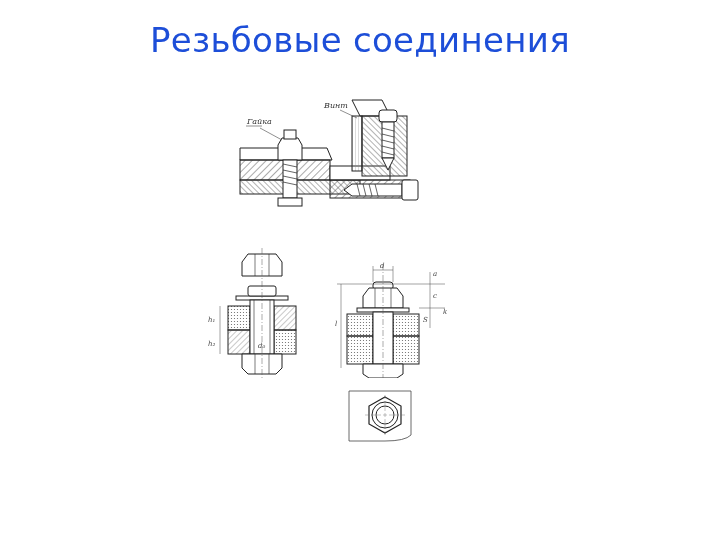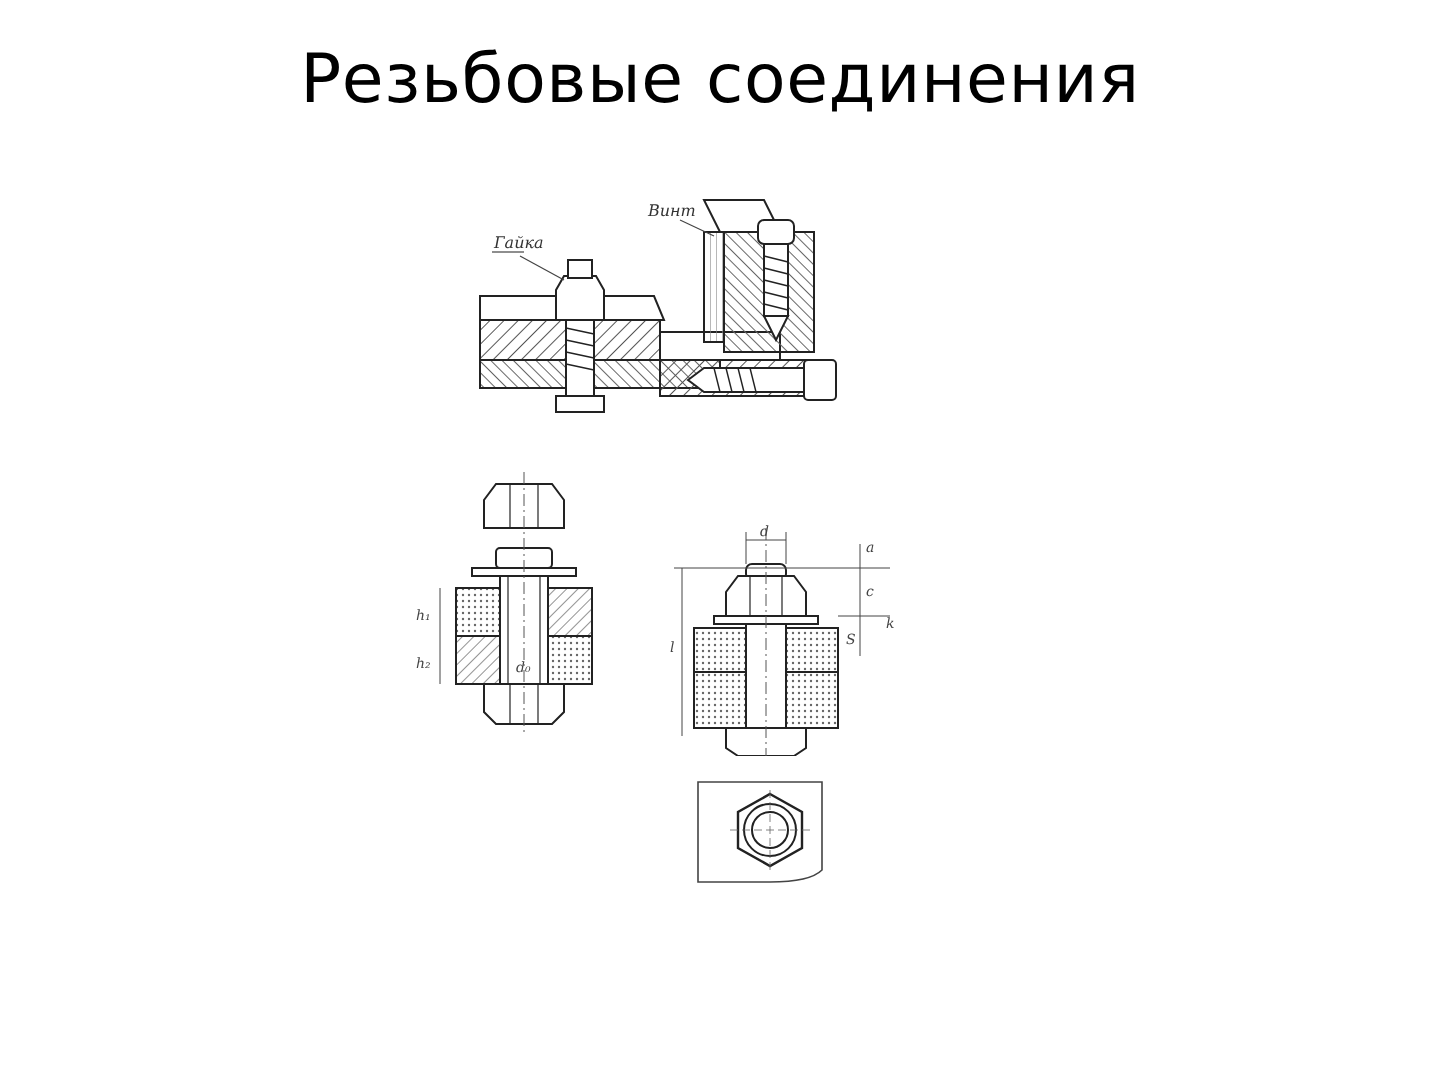--- a/index.html
+++ b/index.html
@@ -1,19 +1,19 @@
 <!DOCTYPE html>
 <html><head>
   <meta charset="utf-8">
   <style>
     html, body { margin: 0; padding: 0; background: #ffffff; }
     body { width: 720px; height: 540px; position: relative; overflow: hidden; font-family: "DejaVu Sans", sans-serif; }
     .title {
       position: absolute; left: 0; top: 20px; width: 720px; text-align: center;
-      font-size: 34px; color: #000000; letter-spacing: 0.3px;
+      font-size: 34px; color: #1d4ed8; letter-spacing: 0.3px;
     }
     .figure { position: absolute; }
     .label { font-family: "DejaVu Serif", serif; font-style: italic; font-size: 8px; fill: #333; }
     .dim { font-family: "DejaVu Serif", serif; font-style: italic; font-size: 7px; fill: #444; }
   </style>
 </head>
 <body>
 
 <div class="title">Резьбовые соединения</div>
 
@@ -74,21 +74,21 @@
     </g>
 
     <line x1="28" y1="40" x2="50" y2="52" stroke="#444" stroke-width="0.6"></line>
     <line x1="14" y1="38" x2="30" y2="38" stroke="#444" stroke-width="0.6"></line>
     <text x="15" y="36" class="label">Гайка</text>
     <line x1="108" y1="22" x2="125" y2="30" stroke="#444" stroke-width="0.6"></line>
     <text x="92" y="20" class="label">Винт</text>
   </svg>
 </div>
 
-<div class="figure" style="left:200px; top:236px; width:110px; height:132px;">
+<div class="figure" style="left:200px; top:248px; width:110px; height:132px;">
   <svg width="110" height="132" viewBox="0 0 110 132">
     <defs>
       <pattern id="dots" width="3" height="3" patternUnits="userSpaceOnUse">
         <circle cx="1.5" cy="1.5" r="0.6" fill="#666"></circle>
       </pattern>
       <pattern id="hatch3" width="4" height="4" patternUnits="userSpaceOnUse" patternTransform="rotate(45)">
         <line x1="0" y1="0" x2="0" y2="4" stroke="#777" stroke-width="0.8"></line>
       </pattern>
     </defs>
 

